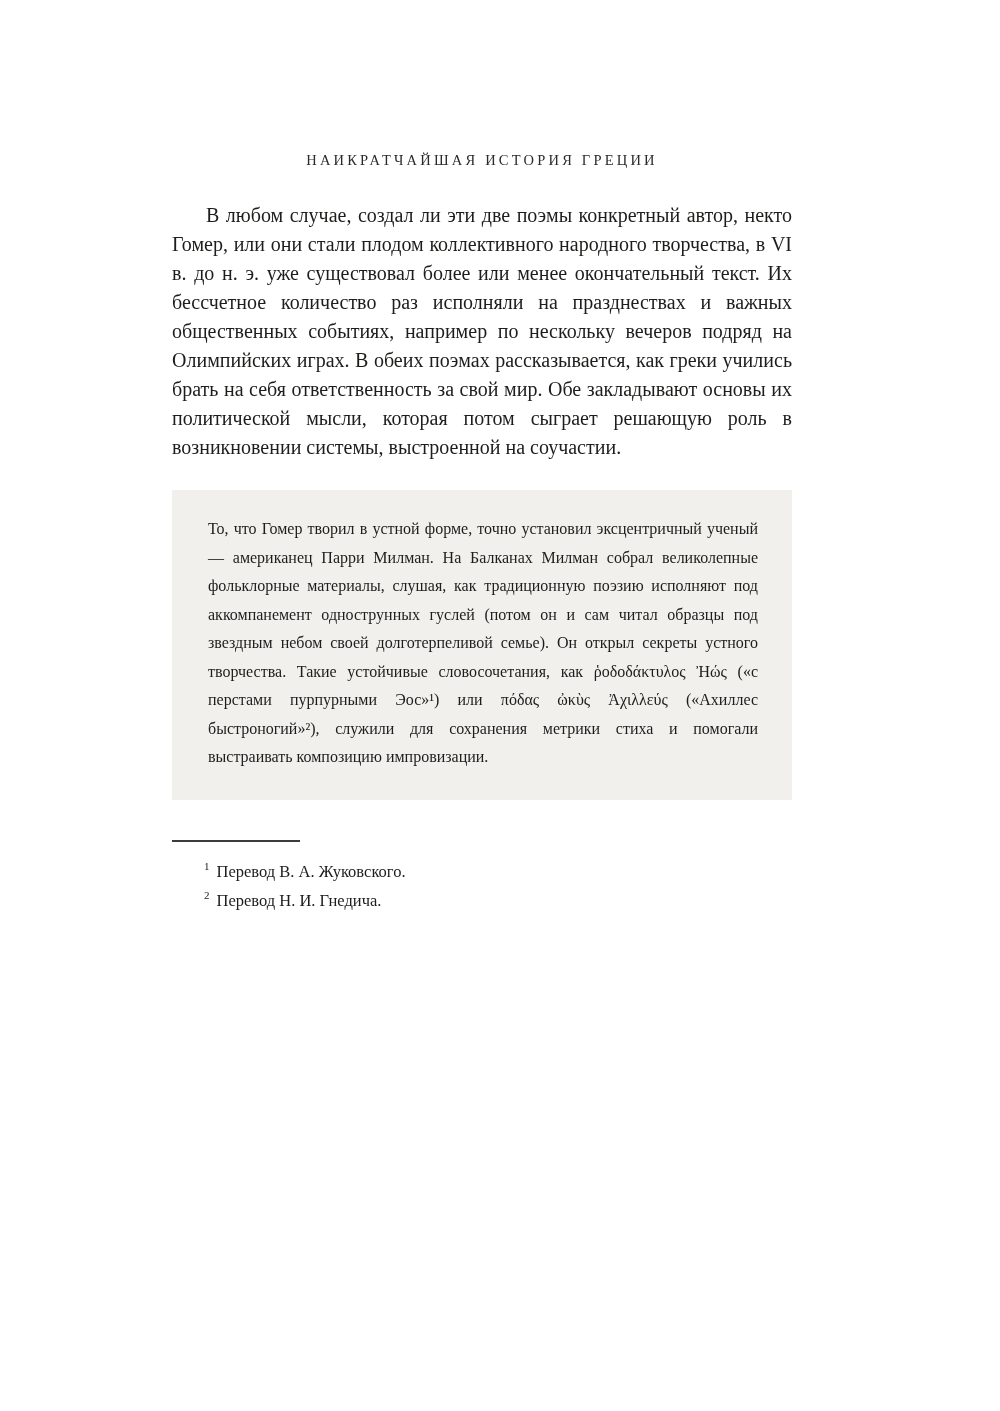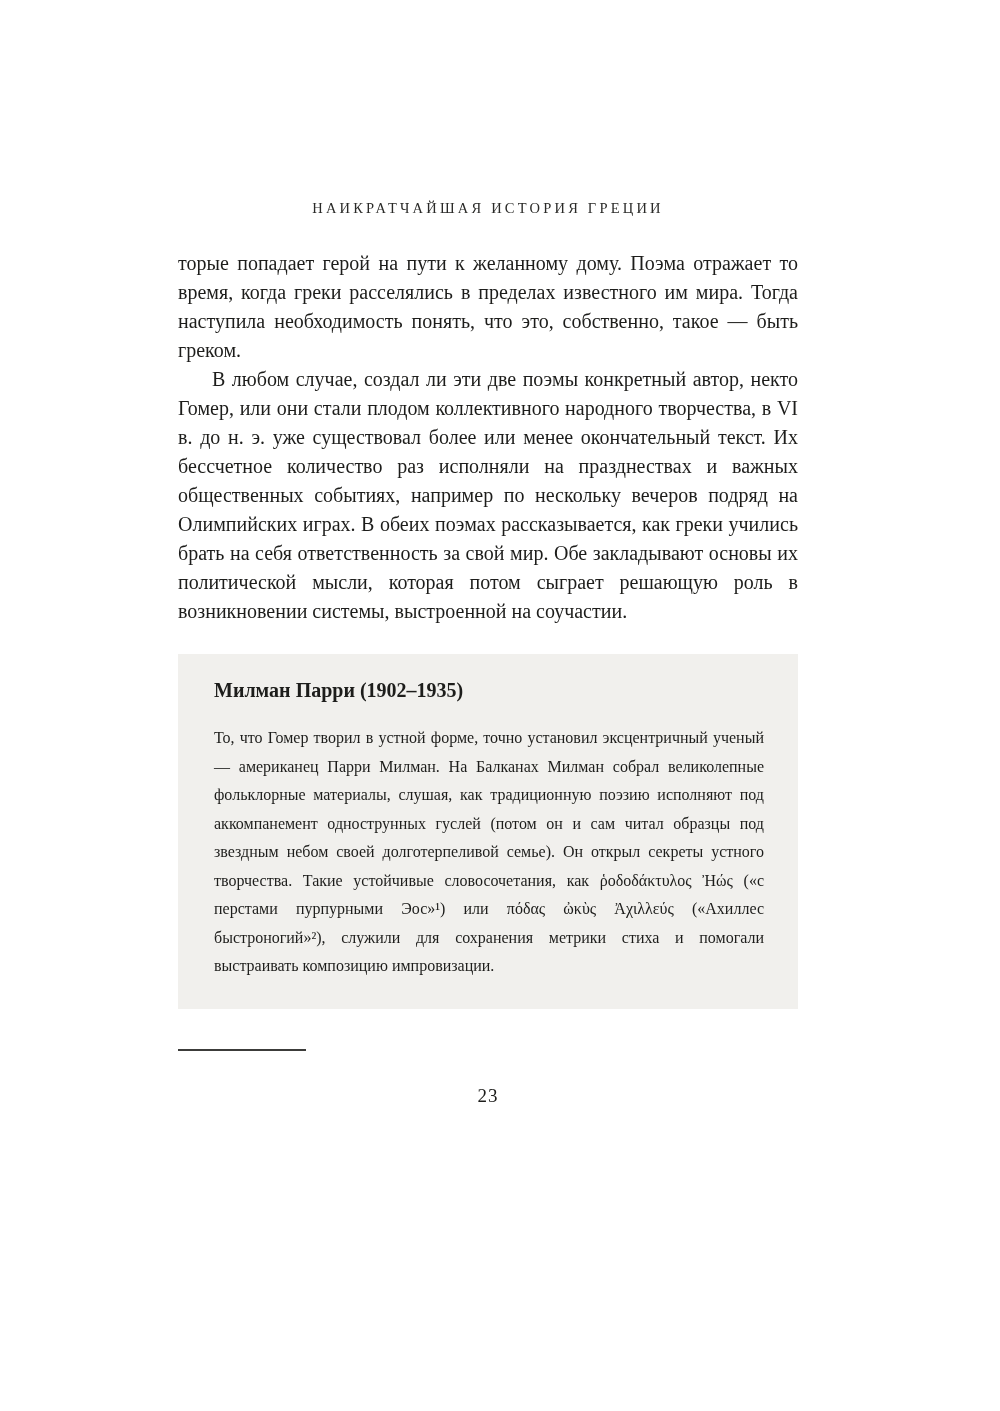--- a/index.html
+++ b/index.html
@@ -8,24 +8,23 @@
     position: relative;
     width: 1000px;
     height: 1411px;
     background: #ffffff;
     font-family: "Liberation Serif", "DejaVu Serif", serif;
     color: #1d1d1b;
     overflow: hidden;
   }
   .text-block {
     position: absolute;
-    left: 178px;
+    left: 172px;
     top: 152px;
     width: 620px;
-    margin-top: 48px;
   }
   .running-head {
     text-align: center;
     font-size: 14.5px;
     letter-spacing: 3.2px;
     color: #2a2a28;
     margin: 0 0 32px 0;
     white-space: nowrap;
   }
   .para {
@@ -82,30 +81,29 @@
   }
 </style>
 </head>
 <body>
 
 <div class="book-page">
   <div class="text-block">
 
     <div class="running-head">НАИКРАТЧАЙШАЯ ИСТОРИЯ ГРЕЦИИ</div>
 
-    <p class="para">торые попадает герой на пути к желанному дому. Поэма отражает то время, когда греки расселялись в пределах известного им мира. Тогда наступила необходимость понять, что это, собственно, такое — быть греком.</p>
 
     <p class="para indent">В любом случае, создал ли эти две поэмы конкретный автор, некто Гомер, или они стали плодом коллективного народного творчества, в VI в. до н. э. уже существовал более или менее окончательный текст. Их бессчетное количество раз исполняли на празднествах и важных общественных событиях, например по нескольку вечеров подряд на Олимпийских играх. В обеих поэмах рассказывается, как греки учились брать на себя ответственность за свой мир. Обе закладывают основы их политической мысли, которая потом сыграет решающую роль в возникновении системы, выстроенной на соучастии.</p>
 
     <div class="info-box">
-      <div class="info-box-title">Милман Парри (1902–1935)</div>
       <p class="info-box-text">То, что Гомер творил в устной форме, точно установил эксцентричный ученый — американец Парри Милман. На Балканах Милман собрал великолепные фольклорные материалы, слушая, как традиционную поэзию исполняют под аккомпанемент однострунных гуслей (потом он и сам читал образцы под звездным небом своей долготерпеливой семье). Он открыл секреты устного творчества. Такие устойчивые словосочетания, как ῥοδοδάκτυλος Ἠώς («с перстами пурпурными Эос»¹) или πόδας ὠκὺς Ἀχιλλεύς («Ахиллес быстроногий»²), служили для сохранения метрики стиха и помогали выстраивать композицию импровизации.</p>
     </div>
 
     <div class="footnote-rule"></div>
 
     <div class="footnotes">
+      <p class="footnote"><sup>1</sup><span>Перевод В. А. Жуковского.</span></p>
+      <p class="footnote"><sup>2</sup><span>Перевод Н. И. Гнедича.</span></p>
     </div>
 
-    <div class="page-number">23</div>
 
   </div>
 </div>
 
 </body></html>

